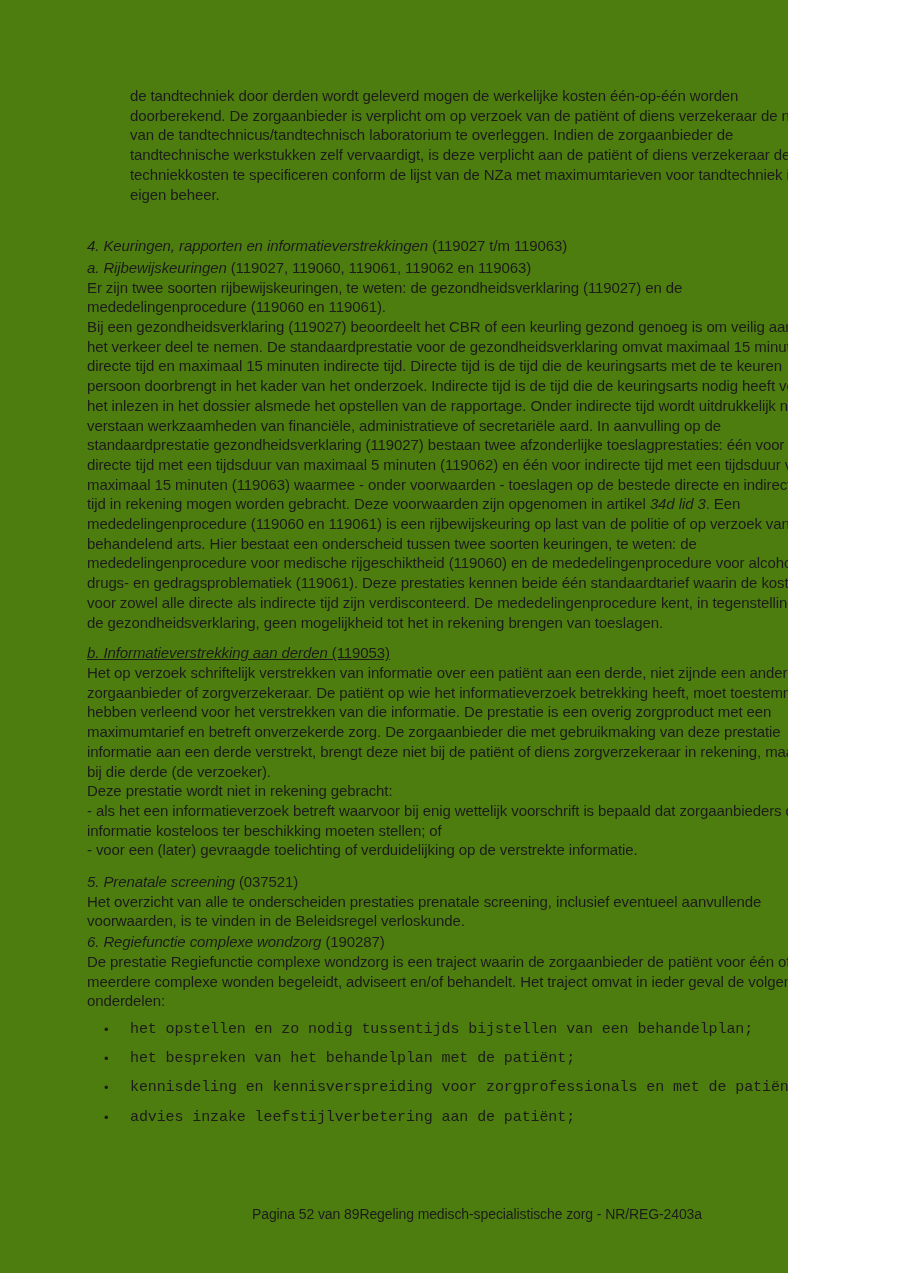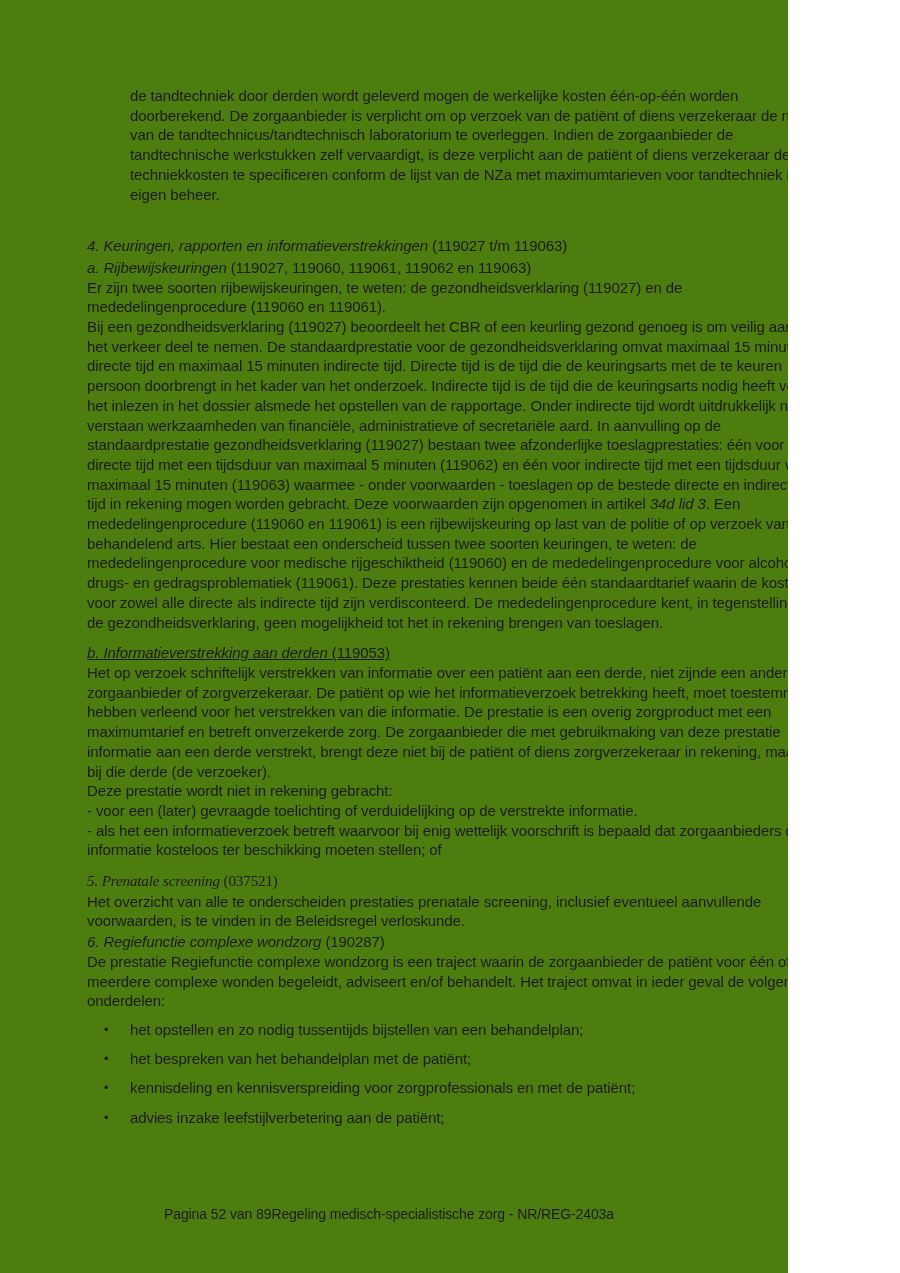--- a/index.html
+++ b/index.html
@@ -21,43 +21,43 @@
     font-size: 15px;
     line-height: 19.7px;
     letter-spacing: -0.1px;
   }
   p { margin: 0; }
   .indented { padding-left: 43px; }
   .heading .it, .it { font-style: italic; }
   .gap-s4  { margin-top: 32px; }
   .gap-s4a { margin-top: 2px; }
   .gap-s4b { margin-top: 11px; text-decoration: underline; }
-  .gap-s5  { margin-top: 12px; font-family: Liberation Serif, serif; }
+  .gap-s5  { margin-top: 12px; }
   .gap-s6  { margin-top: 1px; }
   ul.bullets {
     list-style: none;
     margin: 9px 0 0 0;
     padding: 0;
   }
   ul.bullets li { display: flex; margin-bottom: 9.5px; }
   ul.bullets .dot {
     flex: none;
     width: 43px;
     padding-left: 17px;
     font-size: 13px;
     line-height: 19.7px;
   }
-  ul.bullets .li-text { flex: 1; }
+  ul.bullets .li-text { flex: 1; font-family: Liberation Mono, monospace; }
   .footer {
     position: absolute;
     left: 87px;
-    right: 97px;
+    right: 86px;
     top: 1206px;
     display: flex;
-    justify-content: center;
+    justify-content: flex-end;
     font-size: 14px;
     letter-spacing: -0.1px;
     color: #1c1c1a;
   }
 </style>
 </head>
 <body>
 
 <div class="page">
   <div class="content">
@@ -66,22 +66,22 @@
 
     <p class="heading gap-s4"><span class="it">4. Keuringen, rapporten en informatieverstrekkingen</span><span> (119027 t/m 119063)</span></p>
 
     <p class="heading gap-s4a"><span class="it">a. Rijbewijskeuringen</span><span> (119027, 119060, 119061, 119062 en 119063)</span></p>
     <p>Er zijn twee soorten rijbewijskeuringen, te weten: de gezondheidsverklaring (119027) en de mededelingenprocedure (119060 en 119061).</p>
     <p><span>Bij een gezondheidsverklaring (119027) beoordeelt het CBR of een keurling gezond genoeg is om veilig aan het verkeer deel te nemen. De standaardprestatie voor de gezondheidsverklaring omvat maximaal 15 minuten directe tijd en maximaal 15 minuten indirecte tijd. Directe tijd is de tijd die de keuringsarts met de te keuren persoon doorbrengt in het kader van het onderzoek. Indirecte tijd is de tijd die de keuringsarts nodig heeft voor het inlezen in het dossier alsmede het opstellen van de rapportage. Onder indirecte tijd wordt uitdrukkelijk niet verstaan werkzaamheden van financiële, administratieve of secretariële aard. In aanvulling op de standaardprestatie gezondheidsverklaring (119027) bestaan twee afzonderlijke toeslagprestaties: één voor directe tijd met een tijdsduur van maximaal 5 minuten (119062) en één voor indirecte tijd met een tijdsduur van maximaal 15 minuten (119063) waarmee - onder voorwaarden - toeslagen op de bestede directe en indirecte tijd in rekening mogen worden gebracht. Deze voorwaarden zijn opgenomen in artikel </span><span class="it">34d lid 3</span><span>. Een mededelingenprocedure (119060 en 119061) is een rijbewijskeuring op last van de politie of op verzoek van de behandelend arts. Hier bestaat een onderscheid tussen twee soorten keuringen, te weten: de mededelingenprocedure voor medische rijgeschiktheid (119060) en de mededelingenprocedure voor alcohol-, drugs- en gedragsproblematiek (119061). Deze prestaties kennen beide één standaardtarief waarin de kosten voor zowel alle directe als indirecte tijd zijn verdisconteerd. De mededelingenprocedure kent, in tegenstelling tot de gezondheidsverklaring, geen mogelijkheid tot het in rekening brengen van toeslagen.</span></p>
 
     <p class="heading gap-s4b"><span class="it">b. Informatieverstrekking aan derden</span><span> (119053)</span></p>
     <p>Het op verzoek schriftelijk verstrekken van informatie over een patiënt aan een derde, niet zijnde een andere zorgaanbieder of zorgverzekeraar. De patiënt op wie het informatieverzoek betrekking heeft, moet toestemming hebben verleend voor het verstrekken van die informatie. De prestatie is een overig zorgproduct met een maximumtarief en betreft onverzekerde zorg. De zorgaanbieder die met gebruikmaking van deze prestatie informatie aan een derde verstrekt, brengt deze niet bij de patiënt of diens zorgverzekeraar in rekening, maar bij die derde (de verzoeker).</p>
     <p>Deze prestatie wordt niet in rekening gebracht:</p>
+    <p>- als het een informatieverzoek betreft waarvoor bij enig wettelijk voorschrift is bepaald dat zorgaanbieders die informatie kosteloos ter beschikking moeten stellen; of</p>
     <p>- voor een (later) gevraagde toelichting of verduidelijking op de verstrekte informatie.</p>
-    <p>- als het een informatieverzoek betreft waarvoor bij enig wettelijk voorschrift is bepaald dat zorgaanbieders die informatie kosteloos ter beschikking moeten stellen; of</p>
 
     <p class="heading gap-s5"><span class="it">5. Prenatale screening</span><span> (037521)</span></p>
     <p>Het overzicht van alle te onderscheiden prestaties prenatale screening, inclusief eventueel aanvullende voorwaarden, is te vinden in de Beleidsregel verloskunde.</p>
 
     <p class="heading gap-s6"><span class="it">6. Regiefunctie complexe wondzorg</span><span> (190287)</span></p>
     <p>De prestatie Regiefunctie complexe wondzorg is een traject waarin de zorgaanbieder de patiënt voor één of meerdere complexe wonden begeleidt, adviseert en/of behandelt. Het traject omvat in ieder geval de volgende onderdelen:</p>
 
     <ul class="bullets">
       <li>
           <span class="dot">•</span>

